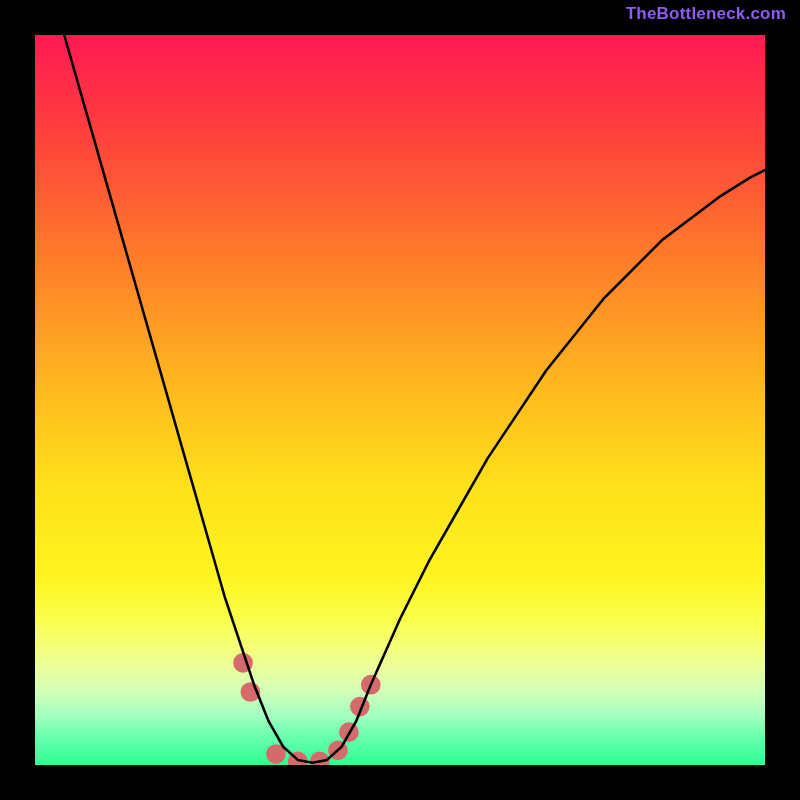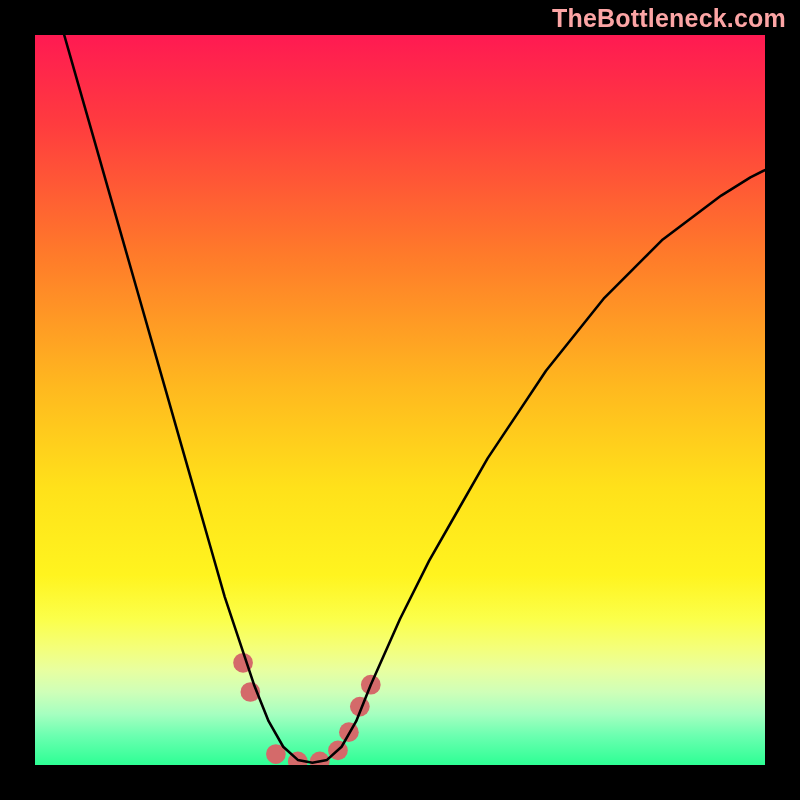--- a/index.html
+++ b/index.html
@@ -14,22 +14,22 @@
   .stage {
     position: relative;
     width: 800px;
     height: 800px;
     background: #000;
   }
   .watermark {
     position: absolute;
     top: 4px;
     right: 14px;
-    color: #fca5a5;
-    font-size: 25px;
+    color: #8b5cf6;
+    font-size: 17px;
     font-weight: 600;
     letter-spacing: 0.2px;
     user-select: none;
     z-index: 5;
   }
   .plot {
     position: absolute;
     left: 35px;
     top: 35px;
     width: 730px;

